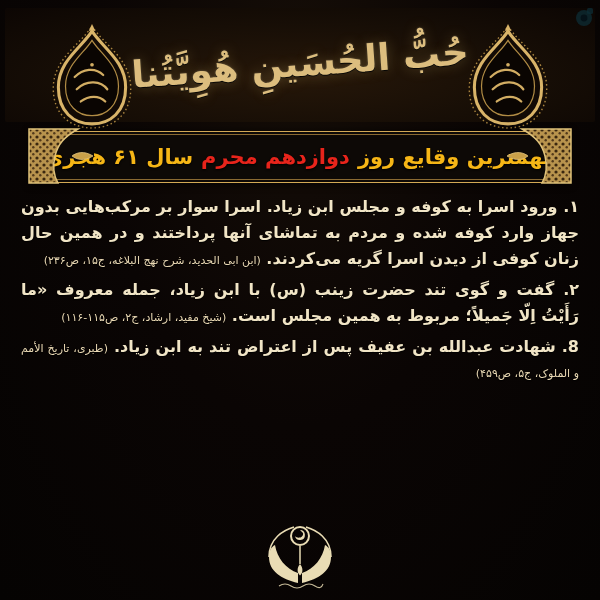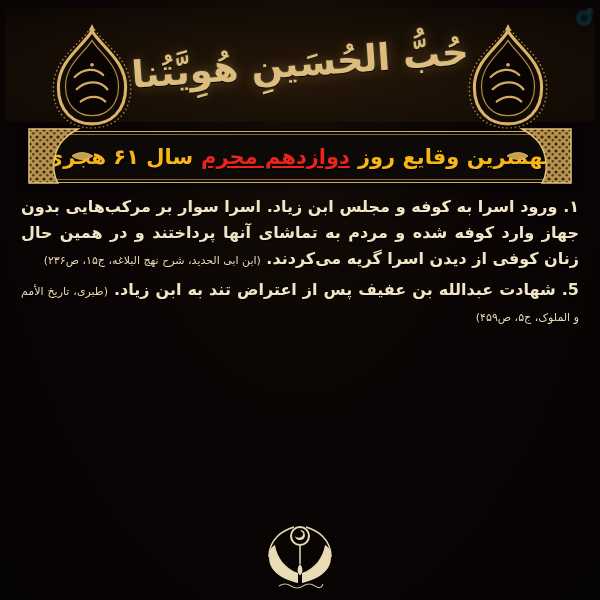--- a/index.html
+++ b/index.html
@@ -37,21 +37,21 @@
     background:#0d0906;
     border:1.5px solid #d2a955;
     box-shadow:inset 0 0 0 2px #0d0906, inset 0 0 0 3px #8a6a32, 0 1px 8px rgba(0,0,0,.9);
     border-radius:3px;
     display:flex;align-items:center;justify-content:center;gap:8px;
     direction:rtl;
   }
   .banner-seg{font-weight:bold;font-size:21px;white-space:nowrap;
     text-shadow:0 1px 2px #000;}
   .seg-gold{color:#f6b616;}
-  .seg-red{color:#e8241b;text-decoration:underline;}
+  .seg-red{color:#e8241b;}
   .corner-ornament{position:absolute;top:-4px;height:56px;width:66px;}
   .corner-ornament.left-end{left:-3px;}
   .corner-ornament.right-end{right:-3px;transform:scaleX(-1);}
   
   .events{
     position:absolute;top:194px;right:21px;left:21px;
     direction:rtl;text-align:justify;
     color:#f1e5c6;
   }
   .event{
@@ -131,21 +131,22 @@
     <span class="banner-seg seg-red">دوازدهم محرم</span>
     <span class="banner-seg seg-gold">سال ۶۱ هجری</span>
     <svg class="corner-ornament right-end" viewBox="0 0 66 56">
       <path d="M1,1 H50 C36,9 30,16 27,28 C24,40 26,48 30,55 H1 Z" fill="url(#fil)" stroke="#e0c27a" stroke-width="1.5"></path>
       <path d="M44,28 C52,22 60,25 65,28 C60,31 52,34 44,28 Z" fill="#c9a049" stroke="#e0c27a" stroke-width="0.8"></path>
     </svg>
   </div>
 
   <div class="events">
     <p class="event"><span>۱. ورود اسرا به کوفه و مجلس ابن زیاد. اسرا سوار بر مرکب‌هایی بدون جهاز وارد کوفه شده و مردم به تماشای آنها پرداختند و در همین حال زنان کوفی از دیدن اسرا گریه می‌کردند. </span><span class="citation">(ابن ابی الحدید، شرح نهج البلاغه، ج۱۵، ص۲۳۶)</span></p>
-    <p class="event"><span>5. شهادت عبدالله بن عفیف پس از اعتراض تند به ابن زیاد. </span><span class="citation">(طبری، تاریخ الأمم و الملوک، ج۵، ص۴۵۹)</span></p>
+    <p class="event"><span>۲. گفت و گوی تند حضرت زینب (س) با ابن زیاد، جمله معروف «ما رَأَیْتُ اِلّا جَمیلاً؛ مربوط به همین مجلس است. </span><span class="citation">(شیخ مفید، ارشاد، ج۲، ص۱۱۵-۱۱۶)</span></p>
+    <p class="event"><span>8. شهادت عبدالله بن عفیف پس از اعتراض تند به ابن زیاد. </span><span class="citation">(طبری، تاریخ الأمم و الملوک، ج۵، ص۴۵۹)</span></p>
   </div>
 
   <svg class="publisher-logo" viewBox="0 0 86 70">
     <g fill="#e9dcb4" stroke="none">
       <path d="M41,61 C24,57 12,49 12,35 C12,29 14,25 18,23 C20,36 29,47 41,51 Z"></path>
       <path d="M45,61 C62,57 74,49 74,35 C74,29 72,25 68,23 C66,36 57,47 45,51 Z"></path>
     </g>
     <path d="M12,35 C12,16 27,8 37,5" fill="none" stroke="#e9dcb4" stroke-width="1.6"></path>
     <path d="M74,35 C74,16 59,8 49,5" fill="none" stroke="#e9dcb4" stroke-width="1.6"></path>
     <circle cx="43" cy="14" r="9" fill="none" stroke="#e9dcb4" stroke-width="2"></circle>

